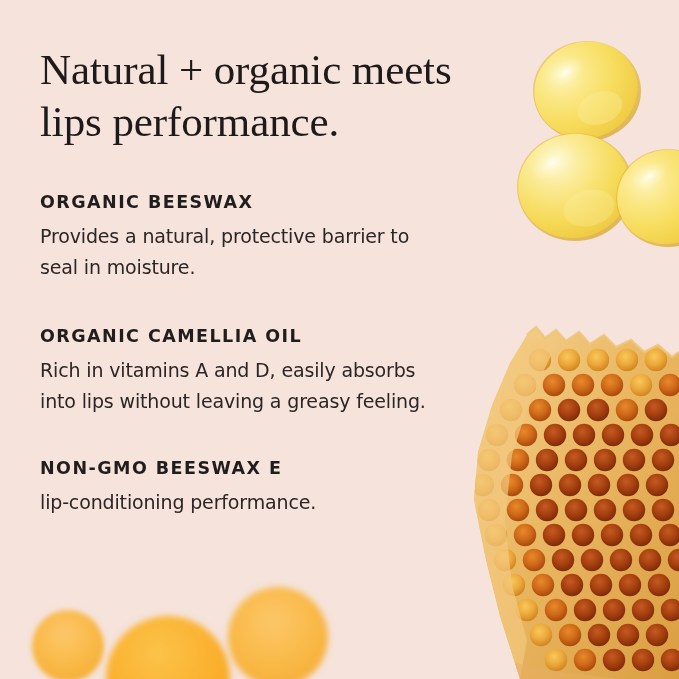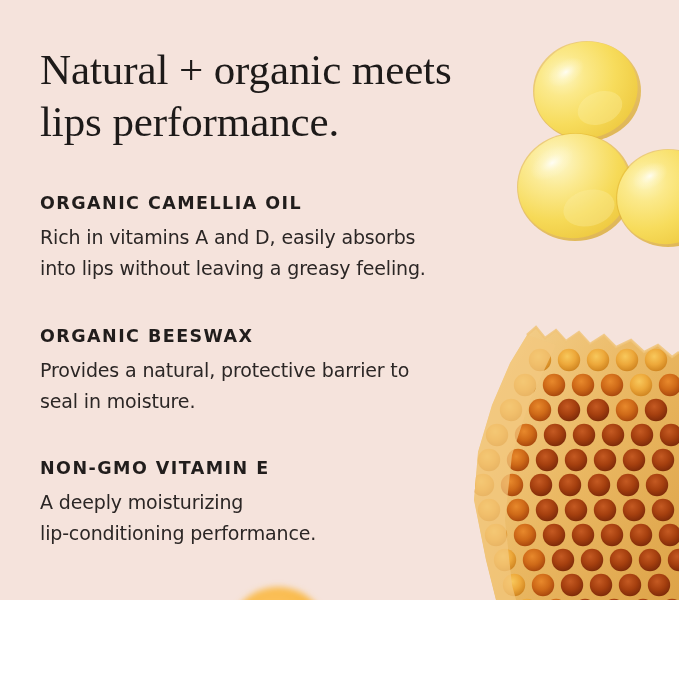--- a/index.html
+++ b/index.html
@@ -8,21 +8,21 @@
   }
   body {
     width: 679px;
     height: 679px;
     overflow: hidden;
     font-family: "Liberation Sans", sans-serif;
   }
   #canvas {
     position: relative;
     width: 679px;
-    height: 600px;
+    height: 679px;
     background: #f5e3dc;
     overflow: hidden;
   }
 
   
   .art-layer {
     position: absolute;
     inset: 0;
     width: 679px;
     height: 679px;
@@ -296,38 +296,37 @@
       <circle cx="68" cy="646" r="36" fill="url(#amberGrad)" filter="url(#softBlur)"></circle>
       <circle cx="168" cy="678" r="62" fill="url(#amberGradCenter)" filter="url(#softBlur2)"></circle>
       <circle cx="278" cy="637" r="50" fill="url(#amberGrad)" filter="url(#softBlur2)"></circle>
     </g>
   </svg>
 
   <div class="content">
 
     <h1 class="headline"><span>Natural + organic meets</span><br><span>lips performance.</span></h1>
 
+    <div class="benefit benefit-beeswax">
+      <p class="benefit-title">ORGANIC BEESWAX</p>
+      <p class="benefit-body">
+        <span>Provides a natural, protective barrier to</span>
+        <span>seal in moisture.</span>
+      </p>
+    </div>
+
     <div class="benefit benefit-camellia">
       <p class="benefit-title">ORGANIC CAMELLIA OIL</p>
       <p class="benefit-body">
         <span>Rich in vitamins A and D, easily absorbs</span>
         <span>into lips without leaving a greasy feeling.</span>
       </p>
     </div>
 
-    <div class="benefit benefit-beeswax">
-      <p class="benefit-title">ORGANIC BEESWAX</p>
+    <div class="benefit benefit-vitamin">
+      <p class="benefit-title">NON-GMO BEESWAX E</p>
       <p class="benefit-body">
-        <span>Provides a natural, protective barrier to</span>
-        <span>seal in moisture.</span>
-      </p>
-    </div>
-
-    <div class="benefit benefit-vitamin">
-      <p class="benefit-title">NON-GMO VITAMIN E</p>
-      <p class="benefit-body">
-        <span>A deeply moisturizing</span>
         <span>lip-conditioning performance.</span>
       </p>
     </div>
 
   </div>
 </div>
 
 </body></html>

